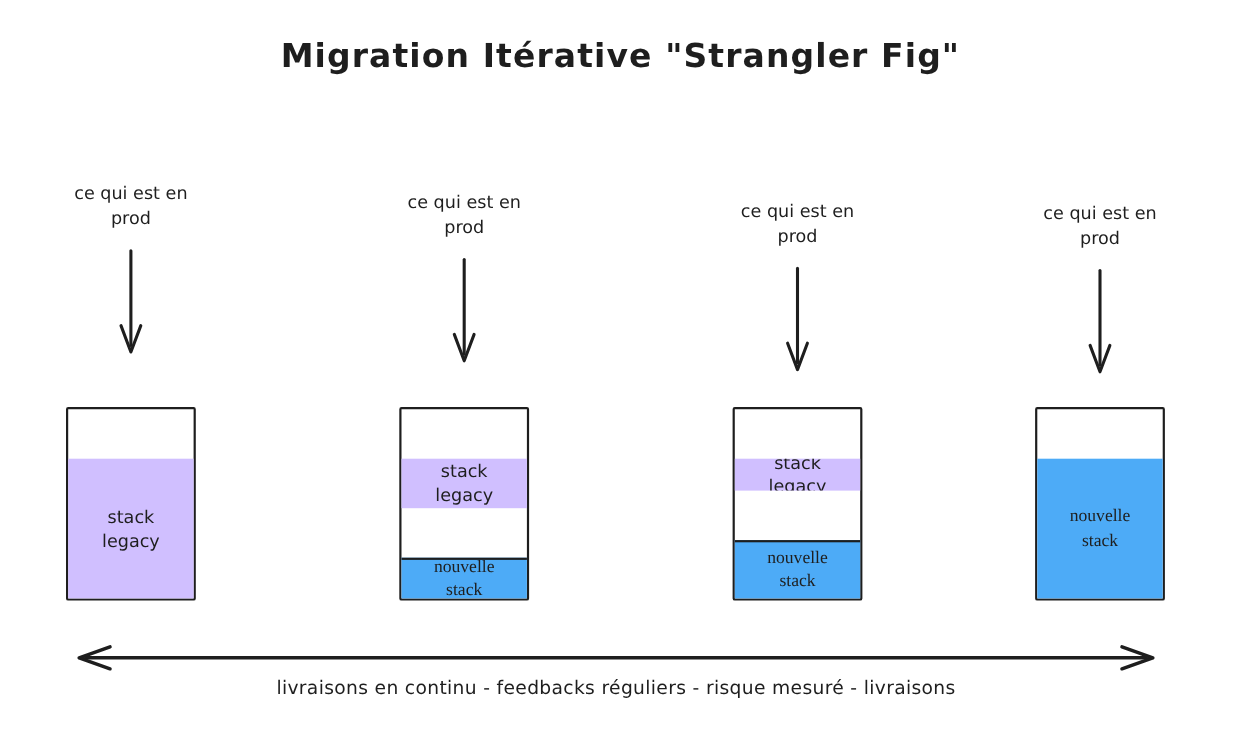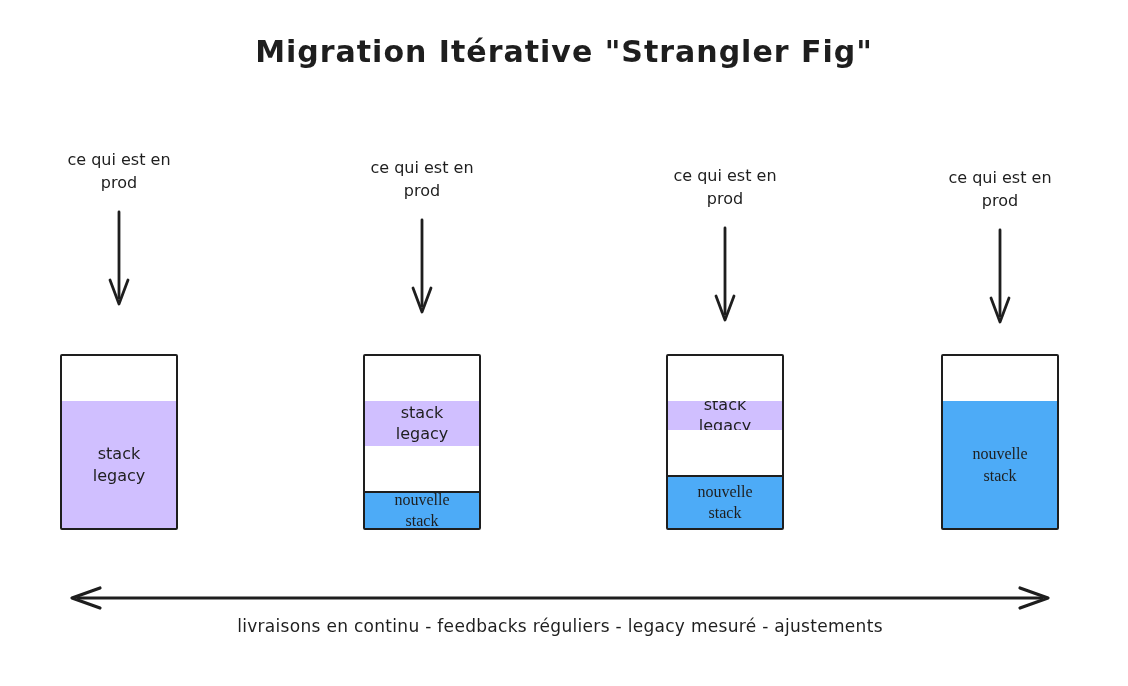--- a/index.html
+++ b/index.html
@@ -26,21 +26,21 @@
     left: 0;
     width: 100%;
     text-align: center;
     font-size: 30px;
     font-weight: 700;
     letter-spacing: 1px;
     color: var(--text);
   }
   .stages-row {
     position: absolute;
-    top: 148px;
+    top: 164px;
     left: 0;
     width: 100%;
     height: 400px;
   }
   .stage {
     position: absolute;
     top: 0;
     width: 150px;
     display: flex;
     flex-direction: column;
@@ -181,16 +181,16 @@
         </div>
   </div>
 </div>
 
   <div class="timeline">
     <svg class="double-arrow" width="1000" height="28" viewBox="0 0 1000 28">
       <line x1="18" y1="14" x2="982" y2="14" stroke="#1e1e1e" stroke-width="3.2" stroke-linecap="round"></line>
       <polyline points="40,4 12,14 40,24" fill="none" stroke="#1e1e1e" stroke-width="3.2" stroke-linecap="round" stroke-linejoin="round"></polyline>
       <polyline points="960,4 988,14 960,24" fill="none" stroke="#1e1e1e" stroke-width="3.2" stroke-linecap="round" stroke-linejoin="round"></polyline>
     </svg>
-    <div class="timeline-caption">livraisons en continu - feedbacks réguliers - legacy mesuré - ajustements</div>
+    <div class="timeline-caption">livraisons en continu - feedbacks réguliers - risque mesuré - livraisons</div>
   </div>
 
 </div>
 
 </body></html>

